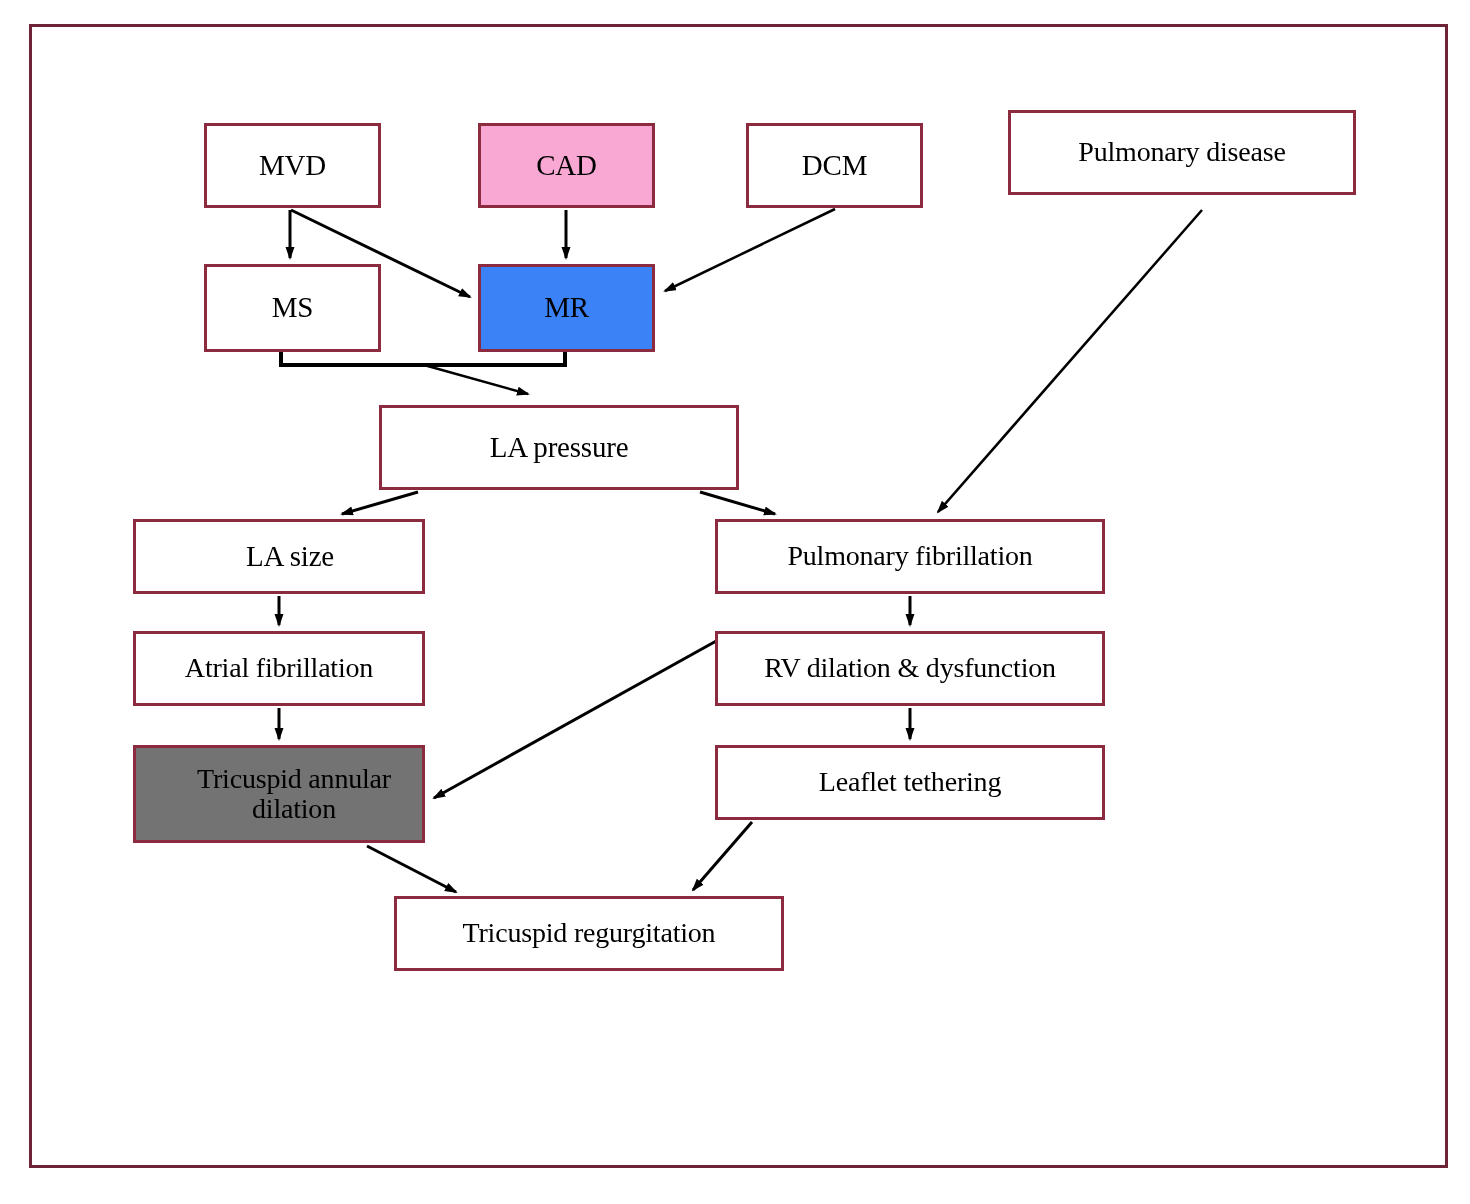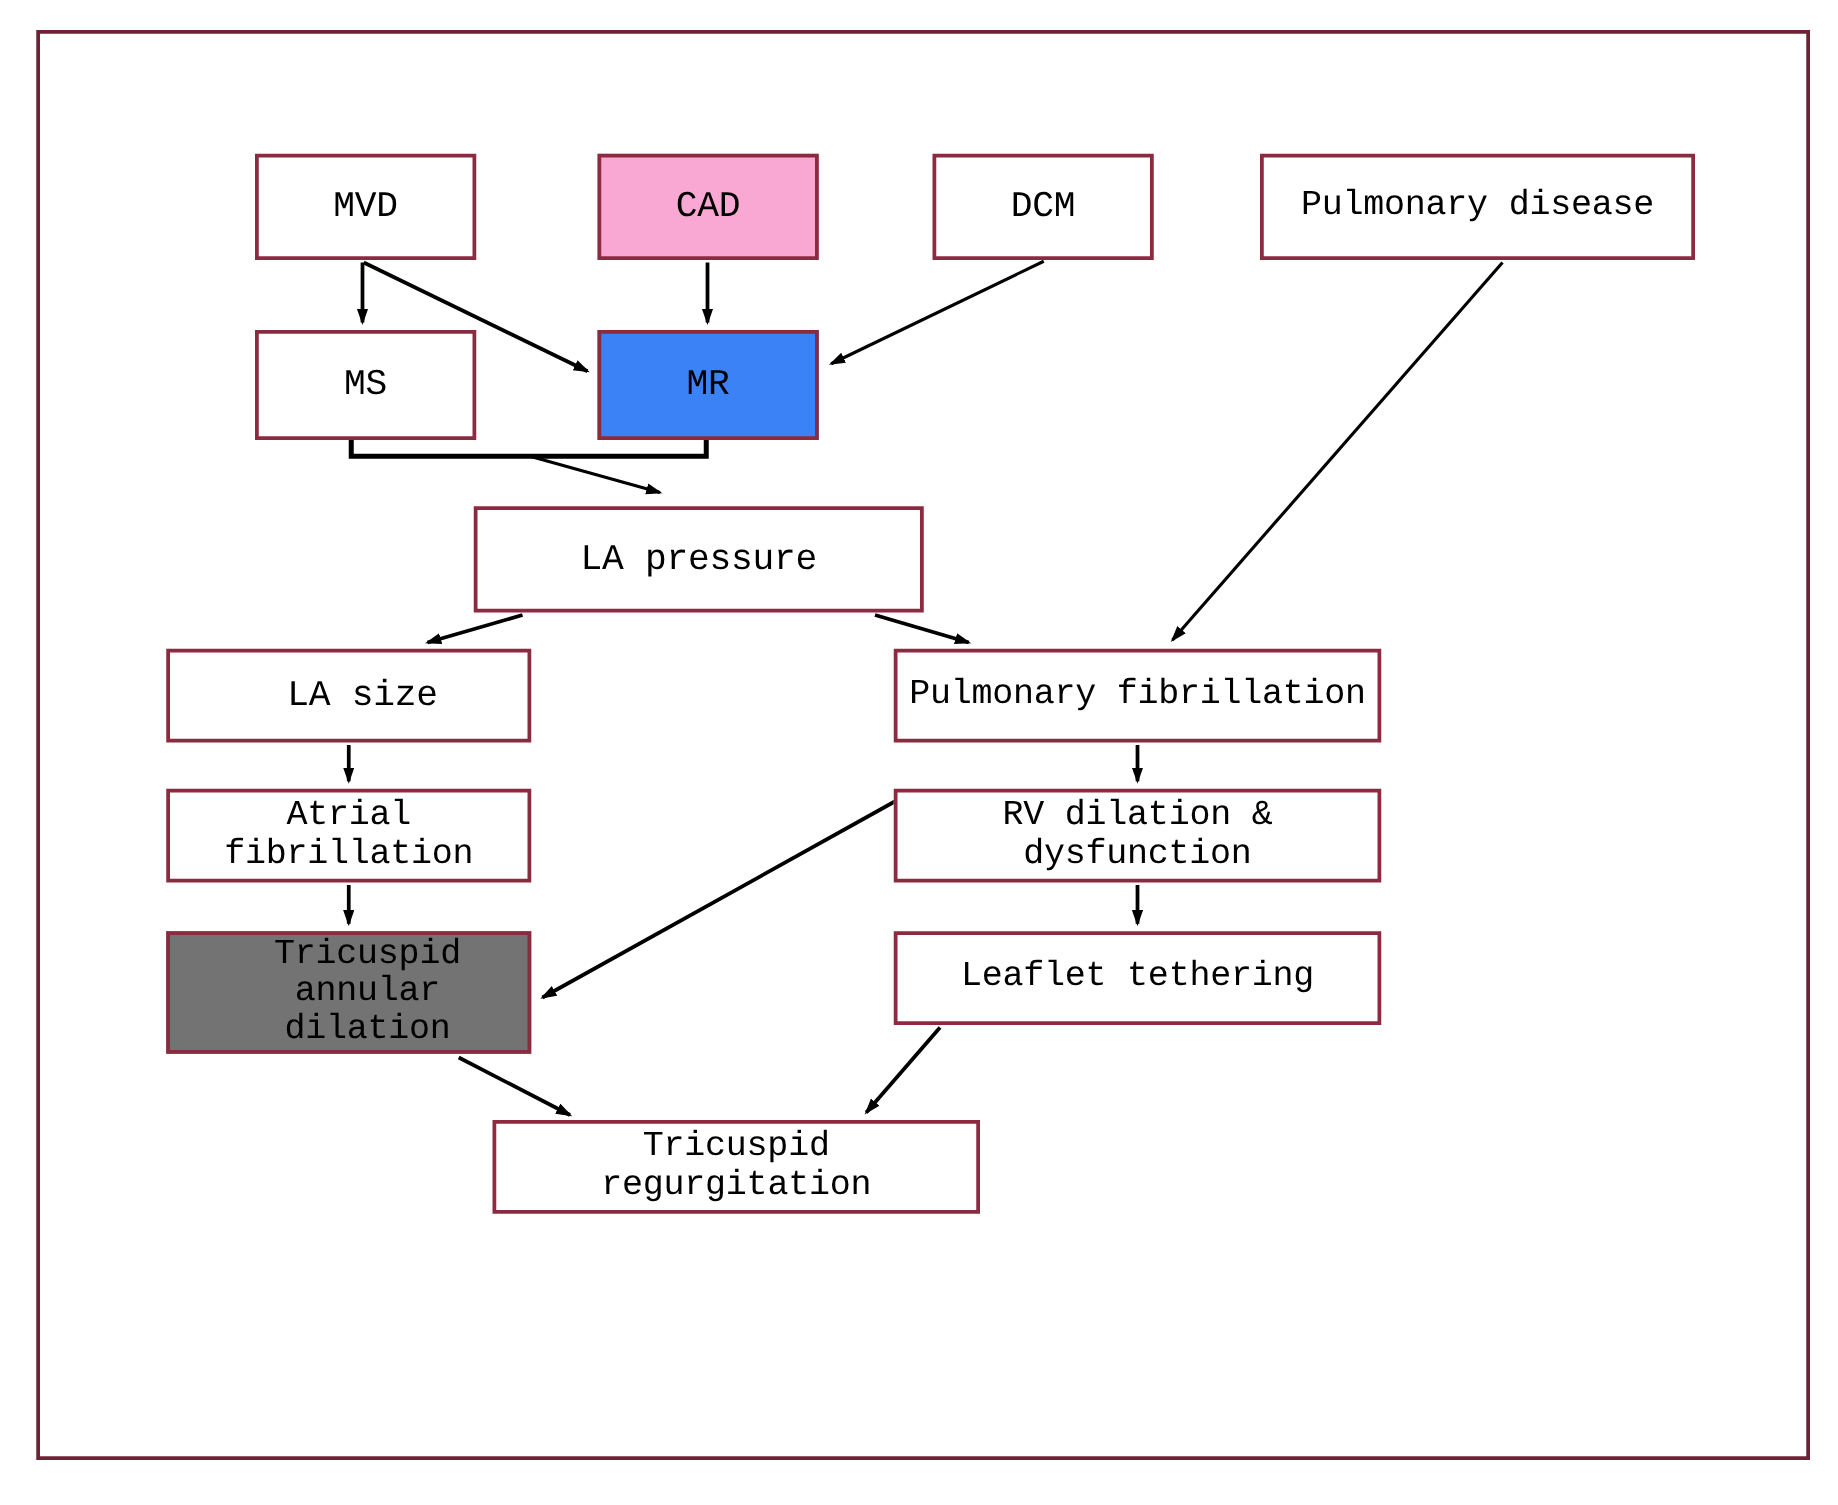--- a/index.html
+++ b/index.html
@@ -39,36 +39,36 @@
   .node {
     position: absolute;
     box-sizing: border-box;
     border: 3px solid #c4b5fd;
     background: #ffffff;
     display: flex;
     align-items: center;
     justify-content: center;
     text-align: center;
     color: #000000;
-    font-family: Liberation Mono, monospace;
+    font-family: Liberation Serif, serif;
     font-size: 29px;
     line-height: 1.08;
     letter-spacing: -0.2px;
     padding: 0 6px;
   }
   .node-label {
     display: block;
     width: 100%;
     white-space: pre-line;
   }
   
   #node-mvd    { left: 204px;  top: 123px; width: 177px; height: 85px; }
   #node-cad    { left: 478px;  top: 123px; width: 177px; height: 85px; }
   #node-dcm    { left: 746px;  top: 123px; width: 177px; height: 85px; }
-  #node-pulm-dis { left: 1008px; top: 123px; width: 348px; height: 85px; }
+  #node-pulm-dis { left: 1008px; top: 110px; width: 348px; height: 85px; }
   #node-ms     { left: 204px;  top: 264px; width: 177px; height: 88px; }
   #node-mr     { left: 478px;  top: 264px; width: 177px; height: 88px; }
   #node-la-pressure { left: 379px; top: 405px; width: 360px; height: 85px; }
   #node-la-size { left: 133px; top: 519px; width: 292px; height: 75px; }
   #node-pulm-htn { left: 715px; top: 519px; width: 390px; height: 75px; }
   #node-afib   { left: 133px;  top: 631px; width: 292px; height: 75px; }
   #node-rv-dil { left: 715px;  top: 631px; width: 390px; height: 75px; }
   #node-tad    { left: 133px;  top: 745px; width: 292px; height: 98px; }
   #node-leaflet { left: 715px; top: 745px; width: 390px; height: 75px; }
   #node-tr     { left: 394px;  top: 896px; width: 390px; height: 75px; }

